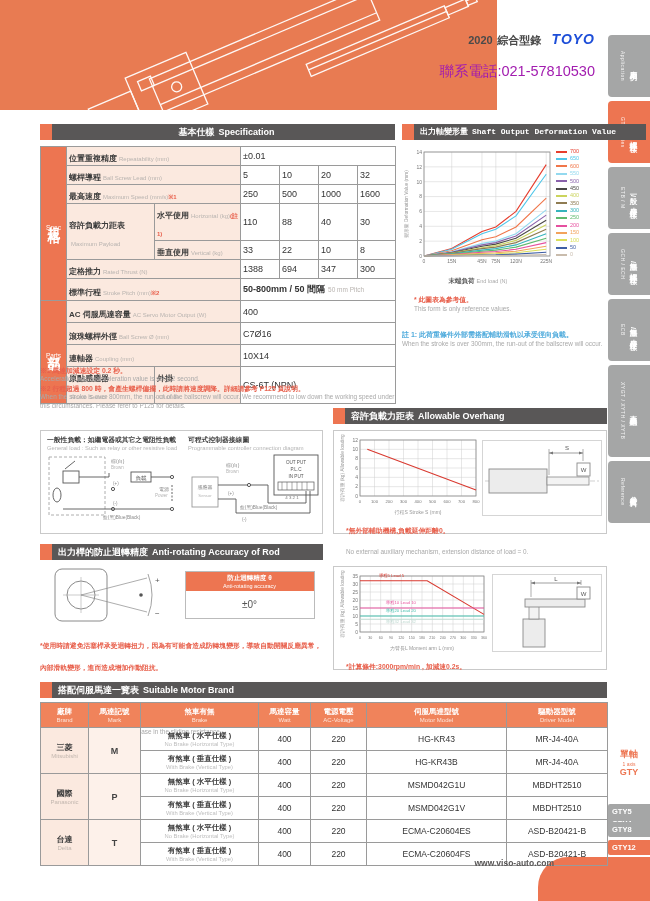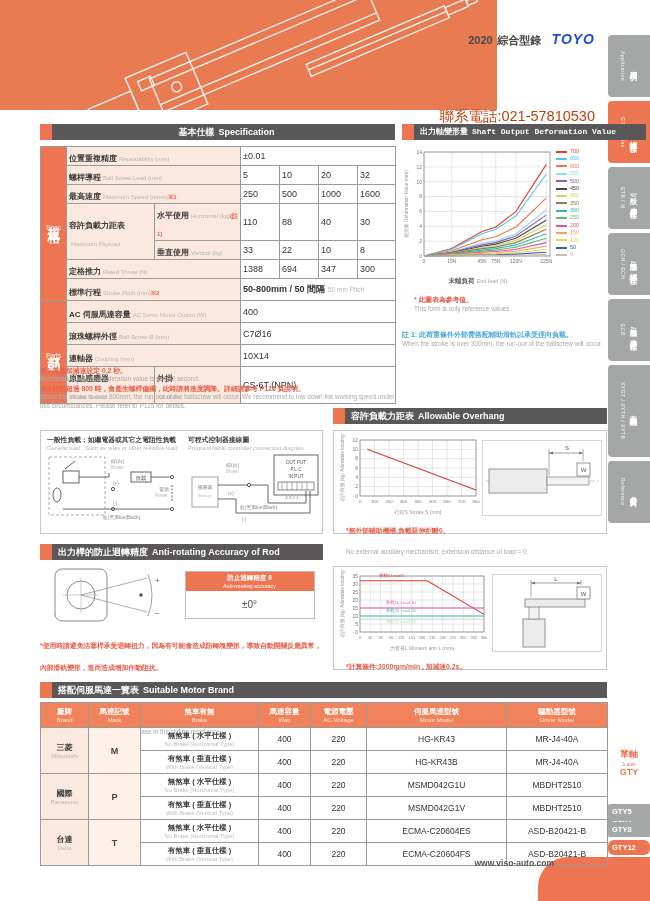--- a/index.html
+++ b/index.html
@@ -3,21 +3,21 @@
 <meta charset="utf-8">
 <style>
   html,body{margin:0;padding:0;background:#fff;}
   .page{position:relative;width:650px;height:901px;background:#fff;overflow:hidden;
         font-family:"Liberation Sans",sans-serif;color:#3c3c3c;}
   
   .banner{position:absolute;left:0;top:0;width:497px;height:110px;background:#e87b52;}
   .hdr-right{position:absolute;right:55px;top:30px;text-align:right;}
   .hdr-cat{font-size:11px;font-weight:bold;color:#4a4a4a;}
   .hdr-logo{font-size:14px;font-weight:bold;font-style:italic;color:#1d4ed8;letter-spacing:1px;margin-left:6px;}
-  .hdr-phone{position:absolute;right:55px;top:62px;font-size:14.5px;color:#c2410c;margin-top:45px;}
+  .hdr-phone{position:absolute;right:55px;top:62px;font-size:14.5px;color:#a21caf;}
   
   .tab{position:absolute;right:0;width:42px;background:#a5a6a6;color:#fff;
        border-radius:4px 0 0 4px;display:flex;justify-content:center;align-items:center;gap:2px;}
   .tab.active{background:#ed7551;}
   .tab .vzh{writing-mode:vertical-rl;font-size:7.5px;font-weight:bold;letter-spacing:1px;}
   .tab .ven{writing-mode:vertical-rl;font-size:5px;opacity:.85;letter-spacing:.5px;}
   .gty-head{position:absolute;right:0;width:42px;top:748px;text-align:center;color:#ed7551;}
   .gty-head .a{font-size:9px;font-weight:bold;}
   .gty-head .b{font-size:5px;}
   .gty-head .c{font-size:9px;font-weight:bold;}
@@ -155,21 +155,21 @@
 
   <div class="gty-head">
     <div class="a">單軸</div>
     <div class="b">1 axis</div>
     <div class="c">GTY</div>
   </div>
   <div id="gty-items">
       <div class="gty-item" style="top: 816px;">GTY4</div>
       <div class="gty-item" style="top: 804px;">GTY5</div>
       <div class="gty-item" style="top: 822px;">GTY8</div>
-      <div class="gty-item active" style="top: 840px; border-radius: 6px;">GTY12</div>
+      <div class="gty-item active" style="top: 840px;">GTY12</div>
     </div>
   <div class="corner"></div>
 
   <div class="sec" style="left:40px;top:124px;width:355px;text-align:center;">
     <div class="sq"></div>
     <div class="bar"><span>基本仕樣</span><span class="en">Specification</span></div>
   </div>
 
   <table class="spec">
     <colgroup>

